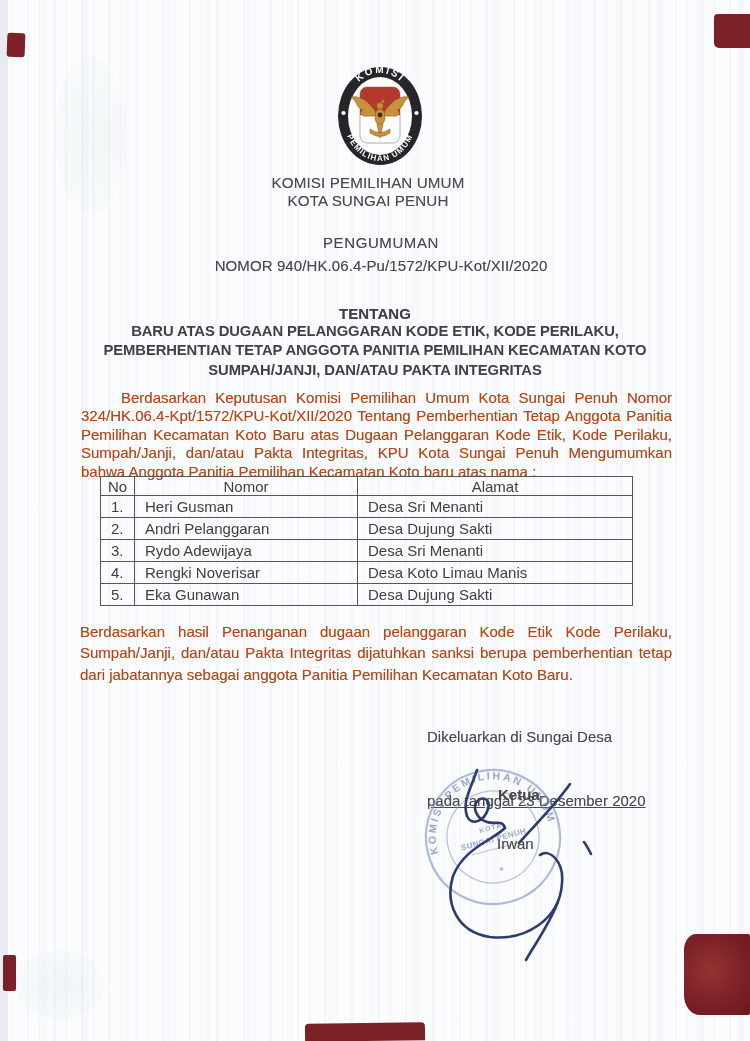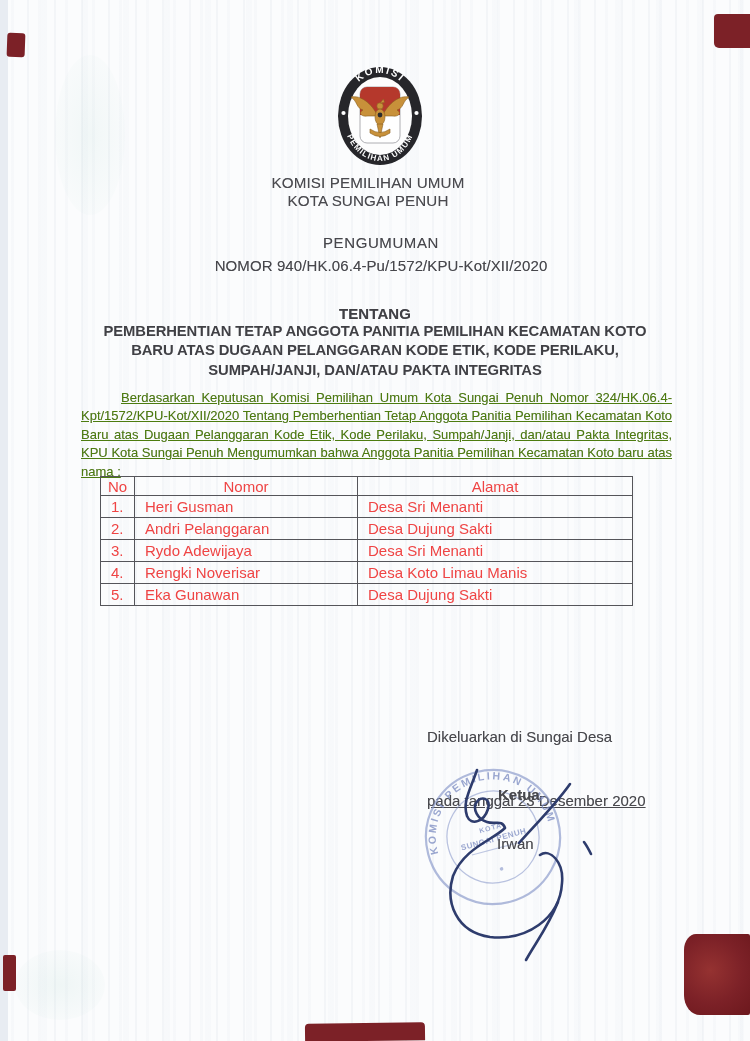--- a/index.html
+++ b/index.html
@@ -30,29 +30,29 @@
   .mark.bc{left:305px;top:1023px;width:120px;height:18px;border-radius:4px 4px 0 0;transform:rotate(-0.8deg);}
 
   .abs{position:absolute;}
   .ctr{left:0;right:0;text-align:center;}
   .txt{font-size:15px;letter-spacing:0.1px;text-shadow:0 0 0.5px rgba(72,72,77,0.45);}
   .bold{font-weight:bold;color:#404045;}
 
   .header-line{font-size:15.2px;color:#4a4a4f;}
   .doc-title-lines{line-height:19.3px;font-size:14.8px;letter-spacing:-0.1px;}
 
-  .para{font-size:13px;text-align:justify;color:#4d7c0f;text-shadow:0 0 0.5px rgba(72,72,77,0.4);text-decoration:underline;}
+  .para{font-size:15px;text-align:justify;color:#c2410c;text-shadow:0 0 0.5px rgba(72,72,77,0.4);}
   .para.p1{left:81px;top:389px;width:591px;line-height:18.4px;text-indent:40px;}
   .para.p2{left:80px;top:621px;width:592px;line-height:21.4px;}
   .para.p3{left:80px;top:686px;width:592px;text-align:left;text-indent:42px;}
 
   table.ann{
     position:absolute;left:100px;top:476px;width:532px;
     border-collapse:collapse;table-layout:fixed;
-    font-size:15px;color:#ef4444;
+    font-size:15px;color:#404040;
   }
   table.ann th,table.ann td{border:1px solid #55555a;padding:0 0 0 10px;text-align:left;height:21px;line-height:15px;font-weight:normal;}
   table.ann th{height:18px;text-align:center;padding:0;}
   td.c-no{padding-left:7px;}
   .w-no{width:34px;}.w-nama{width:223px;}.w-alamat{width:275px;}
 
   .closing-line{font-size:15px;color:#48484d;text-shadow:0 0 0.5px rgba(72,72,77,0.4);}
 
   .stamp{position:absolute;left:408px;top:752px;width:170px;height:170px;opacity:0.85;}
   .signature{position:absolute;left:398px;top:742px;width:210px;height:230px;}
@@ -100,22 +100,22 @@
   </div>
 
   <div class="abs ctr header-line txt" style="top:174px;transform:translateX(-7px);">KOMISI PEMILIHAN UMUM</div>
   <div class="abs ctr header-line txt" style="top:192px;transform:translateX(-7px);">KOTA SUNGAI PENUH</div>
 
   <div class="abs ctr txt" style="top:234px;transform:translateX(6px);letter-spacing:0.6px;">PENGUMUMAN</div>
   <div class="abs ctr txt" style="top:257px;transform:translateX(6px);">NOMOR 940/HK.06.4-Pu/1572/KPU-Kot/XII/2020</div>
 
   <div class="abs ctr txt bold" style="top:305px;">TENTANG</div>
   <div class="abs ctr bold doc-title-lines" style="top:322px;">
+    <div>BARU ATAS DUGAAN PELANGGARAN KODE ETIK, KODE PERILAKU,</div>
     <div>PEMBERHENTIAN TETAP ANGGOTA PANITIA PEMILIHAN KECAMATAN KOTO</div>
-    <div>BARU ATAS DUGAAN PELANGGARAN KODE ETIK, KODE PERILAKU,</div>
     <div>SUMPAH/JANJI, DAN/ATAU PAKTA INTEGRITAS</div>
   </div>
 
   <div class="abs para p1">Berdasarkan Keputusan Komisi Pemilihan Umum Kota Sungai Penuh Nomor 324/HK.06.4-Kpt/1572/KPU-Kot/XII/2020 Tentang Pemberhentian Tetap Anggota Panitia Pemilihan Kecamatan Koto Baru atas Dugaan Pelanggaran Kode Etik, Kode Perilaku, Sumpah/Janji, dan/atau Pakta Integritas, KPU Kota Sungai Penuh Mengumumkan bahwa Anggota Panitia Pemilihan Kecamatan Koto baru atas nama :</div>
 
   <table class="ann">
     <colgroup>
         <col class="w-no">
         <col class="w-nama">
         <col class="w-alamat">
@@ -149,20 +149,21 @@
           <td>Desa Koto Limau Manis</td>
         </tr>
         <tr>
           <td class="c-no">5.</td>
           <td>Eka Gunawan</td>
           <td>Desa Dujung Sakti</td>
         </tr>
       </tbody>
   </table>
 
+  <div class="abs para p2">Berdasarkan hasil Penanganan dugaan pelanggaran Kode Etik Kode Perilaku, Sumpah/Janji, dan/atau Pakta Integritas dijatuhkan sanksi berupa pemberhentian tetap dari jabatannya sebagai anggota Panitia Pemilihan Kecamatan Koto Baru.</div>
 
   <div class="abs closing-line" style="left:427px;top:728px;">Dikeluarkan di Sungai Desa</div>
   <div class="abs closing-line" style="left:427px;top:792px;text-decoration:underline;">pada tanggal 23 Desember 2020</div>
 
   <svg class="stamp" viewBox="0 0 170 170">
     <g transform="rotate(-15 85 85)">
       <circle cx="85" cy="85" r="67" fill="none" stroke="rgba(132,148,200,0.75)" stroke-width="2.2"></circle>
       <circle cx="85" cy="85" r="46" fill="none" stroke="rgba(132,148,200,0.65)" stroke-width="1.3"></circle>
       <path id="stArc" d="M 29,95 A 57,57 0 1 1 141,95" fill="none"></path>
       <text font-size="10.5" font-weight="bold" fill="rgba(118,134,190,0.85)" letter-spacing="2.4" font-family="Liberation Sans, sans-serif">

